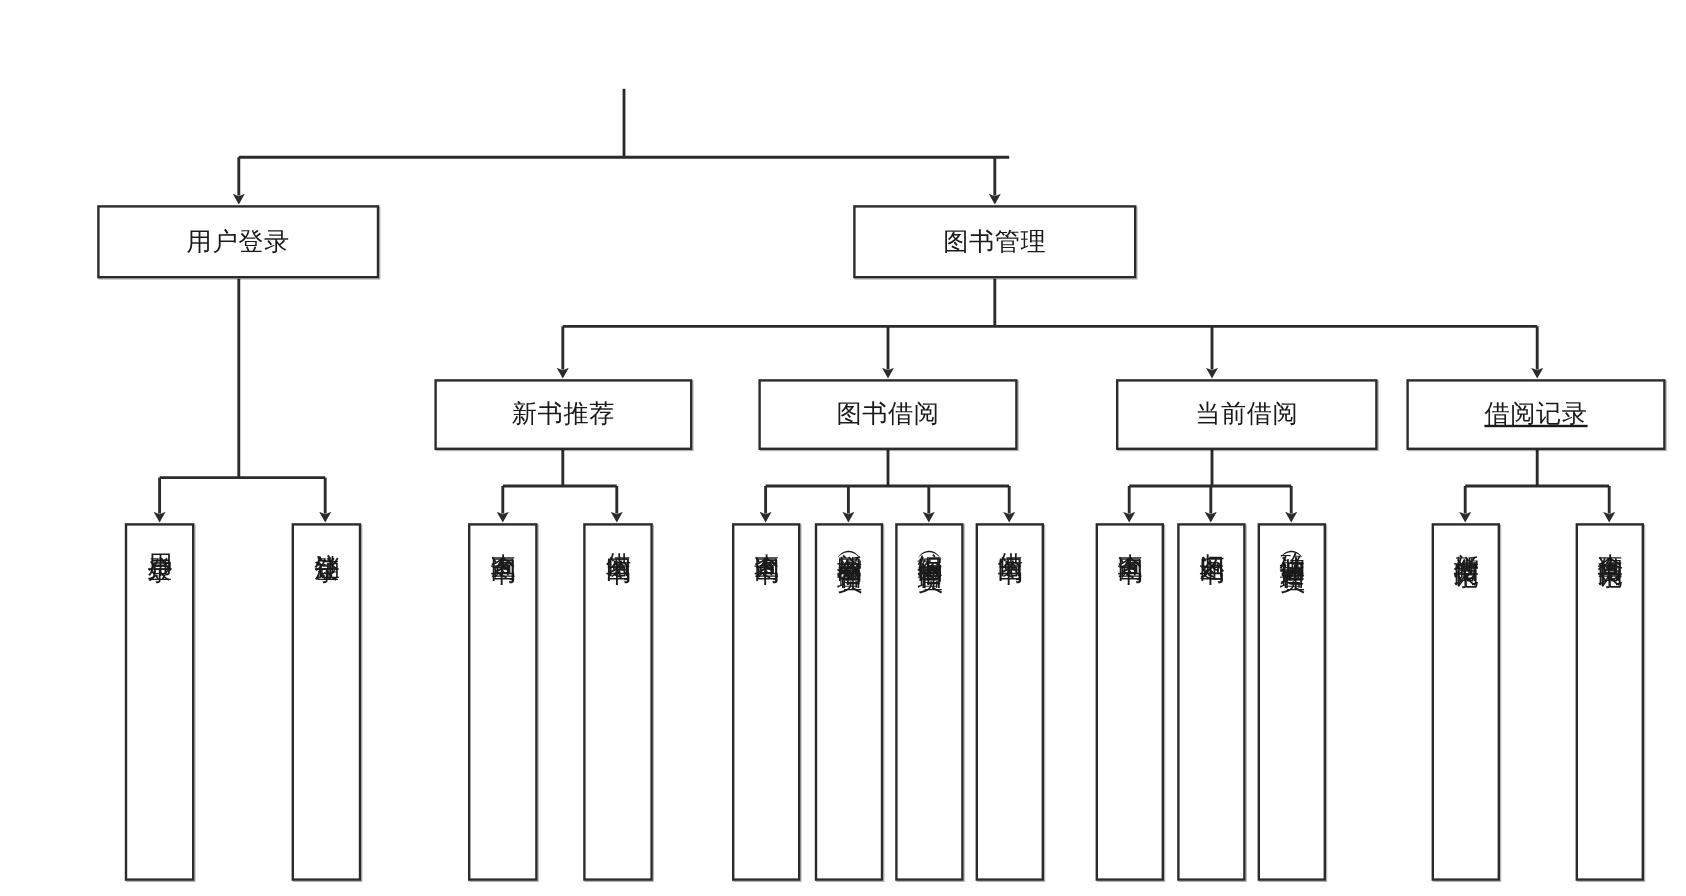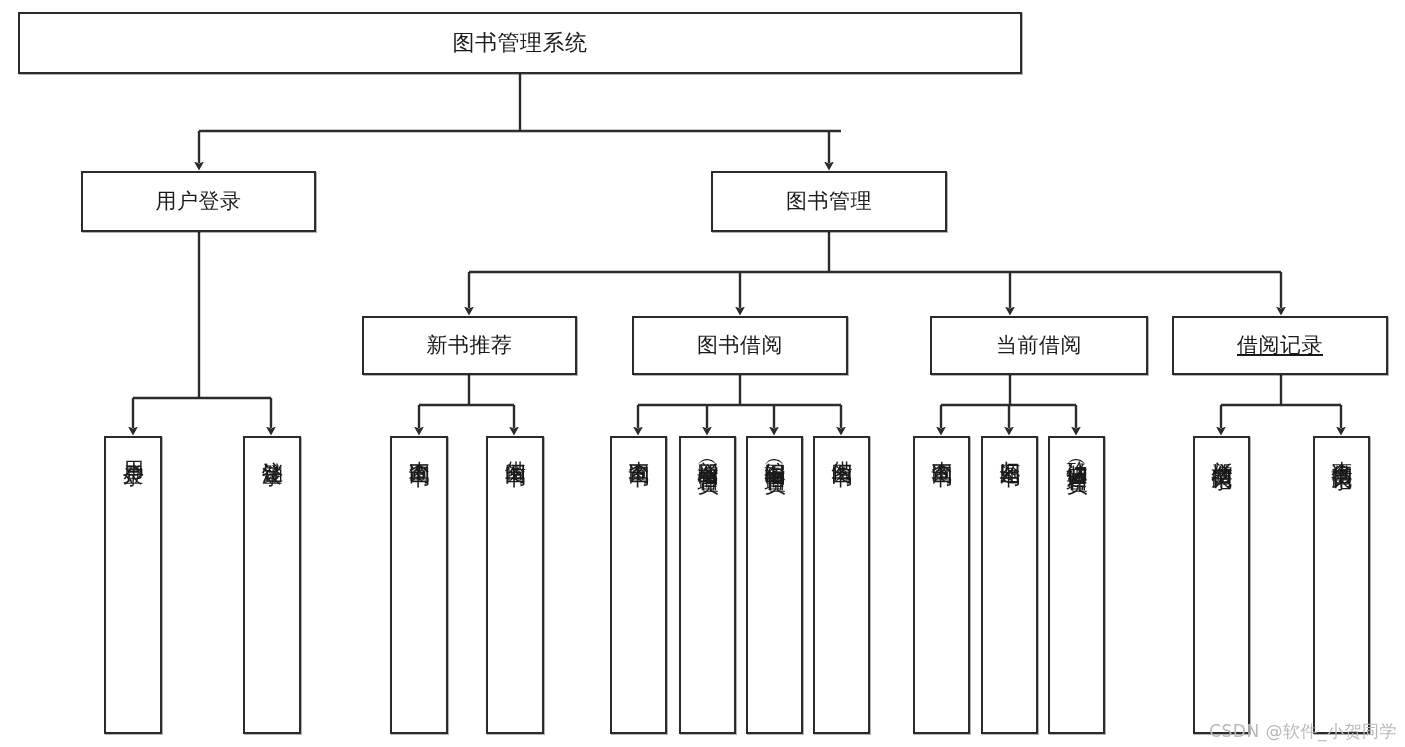--- a/index.html
+++ b/index.html
@@ -124,23 +124,20 @@
       <path d="M1009,405 L1009,428" marker-end="url(#arrow)"></path>
       <path d="M1076,405 L1076,428" marker-end="url(#arrow)"></path>
 
       <path d="M1281,375 L1281,405"></path>
       <path d="M1221,405 L1341,405"></path>
       <path d="M1221,405 L1221,428" marker-end="url(#arrow)"></path>
       <path d="M1341,405 L1341,428" marker-end="url(#arrow)"></path>
     </g>
   </svg>
 
-  <div class="node horiz root" style="left:18px; top:12px; width:1004px; height:62px;">
-    <span class="label">图书管理系统</span>
-  </div>
 
   <div class="node horiz" style="left:81px; top:171px; width:235px; height:61px;">
     <span class="label">用户登录</span>
   </div>
   <div class="node horiz" style="left:711px; top:171px; width:236px; height:61px;">
     <span class="label">图书管理</span>
   </div>
 
   <div class="node horiz" style="left:362px; top:316px; width:215px; height:59px;">
     <span class="label">新书推荐</span>
@@ -192,15 +189,14 @@
     <span class="label">确认归还（管理员）</span>
   </div>
 
   <div class="node vert" style="left:1193px; top:436px; width:57px; height:298px;">
     <span class="label">新增借阅记录</span>
   </div>
   <div class="node vert" style="left:1313px; top:436px; width:57px; height:298px;">
     <span class="label">查询借阅记录</span>
   </div>
 
-  <div class="watermark">CSDN @软件_小贺同学</div>
 
 </div>
 
 </body></html>

